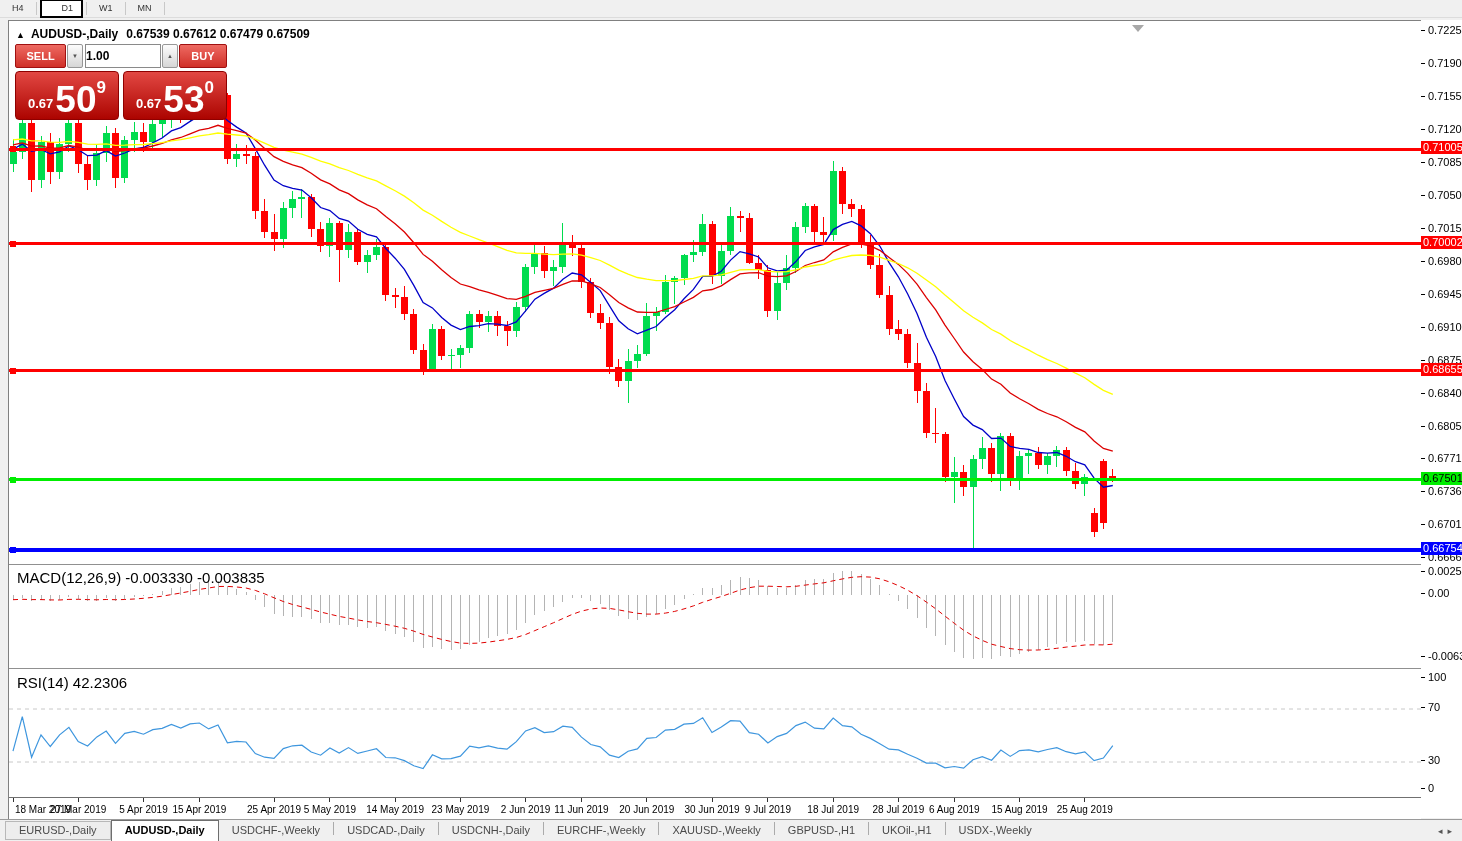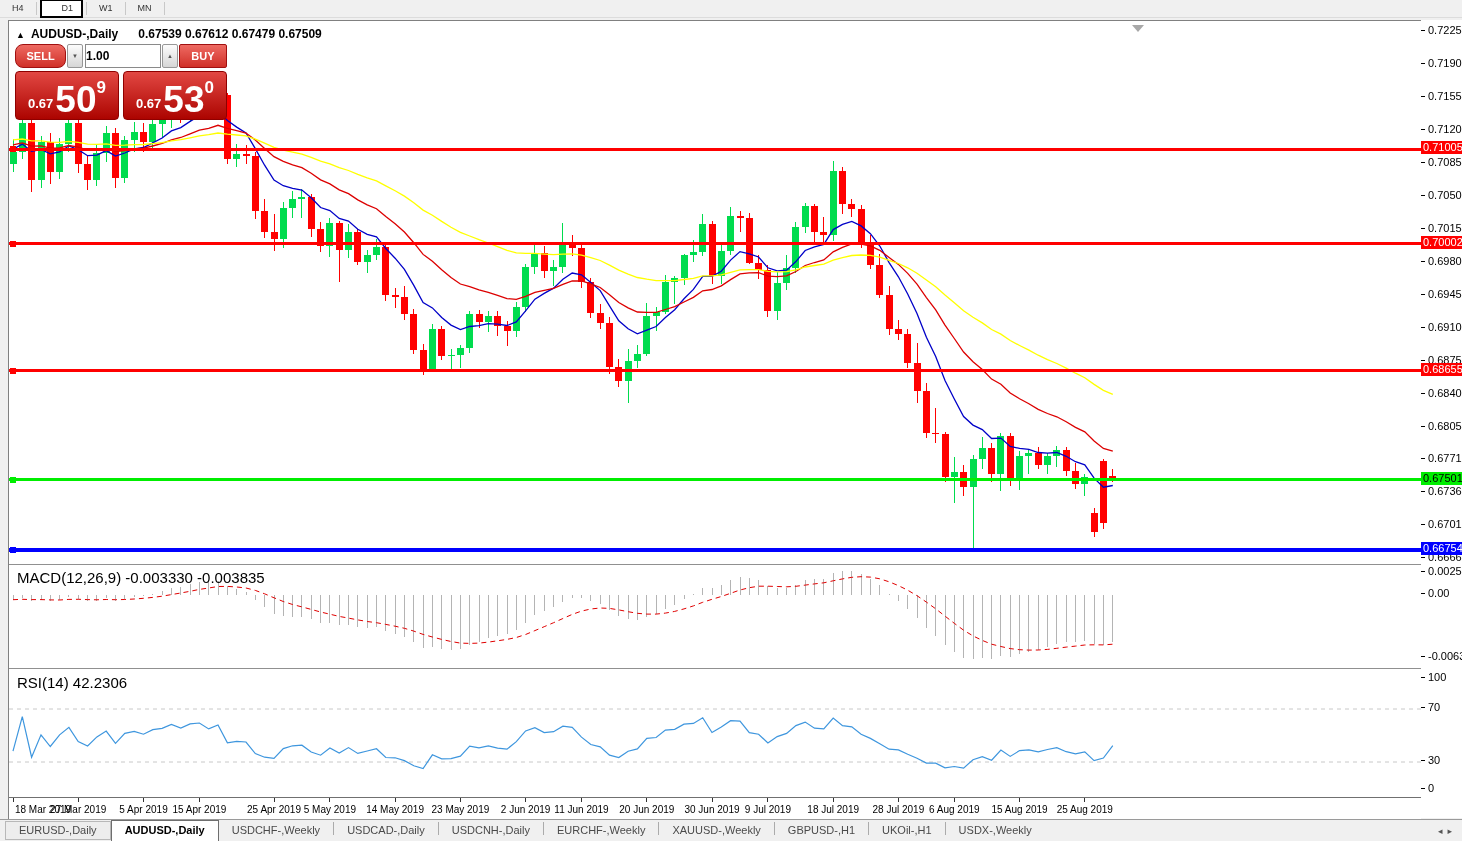--- a/index.html
+++ b/index.html
@@ -10,27 +10,27 @@
            border-bottom:1px solid #DCDCDC;display:flex;align-items:center;padding-left:3px;box-sizing:border-box;}
   .tf-btn{height:15px;line-height:15px;padding:0 8px;font-size:9px;color:#333;border:1px solid transparent;cursor:default;}
   .tf-btn.active{background:#FFFFFF;border:2px solid #000000;padding-left:20px;}
   .tf-sep{width:1px;height:13px;background:#C8C8C8;margin:0 3px;}
   
   #chart-window{position:absolute;left:8px;top:20px;width:1412px;height:798px;background:#FFFFFF;
                 border-top:1px solid #808080;border-left:1px solid #808080;}
   #chart-svg{position:absolute;left:0;top:0;}
   #chart-title{position:absolute;left:7px;top:6px;font-size:12px;font-weight:bold;color:#000;z-index:6;white-space:nowrap;}
   #chart-title .collapse{font-size:9px;margin-right:6px;}
-  #chart-title .ohlc{margin-left:20px;font-weight:bold;}
+  #chart-title .ohlc{margin-left:8px;font-weight:bold;}
   
   #trade-panel{position:absolute;left:6px;top:23px;width:212px;z-index:6;}
   .tp-row1{display:flex;height:24px;align-items:stretch;}
   .trade-btn{background:linear-gradient(#EE6A62,#D03028);border:1px solid #A01010;border-radius:2px;
              color:#FFF;font-size:11px;font-weight:bold;display:flex;align-items:center;justify-content:center;}
-  .sell-btn{width:50px;border-radius:8px;}
+  .sell-btn{width:50px;}
   .buy-btn{width:47px;}
   .mini-btn{width:14px;background:linear-gradient(#FCFCFC,#D6D6D6);border:1px solid #979797;border-radius:2px;
             color:#555;font-size:6px;display:flex;align-items:center;justify-content:center;margin:0 1px;}
   .vol-input{width:74px;border:1px solid #8A8A8A;font-family:"Liberation Sans",sans-serif;
              font-size:12px;font-weight:bold;text-align:left;padding:0;margin-left:1px;}
   .tp-prices{display:flex;margin-top:3px;height:49px;gap:4px;}
   .price-panel{flex:1;background:linear-gradient(#E24843,#AC0400);border:1px solid #8F0000;border-radius:4px;
                color:#FFF;display:flex;align-items:flex-end;justify-content:center;padding-bottom:4px;cursor:pointer;}
   .pp-prefix{font-size:13px;font-weight:bold;margin:12px 2px 4px 0;}
   .pp-big{font-size:37px;font-weight:bold;line-height:31px;}

